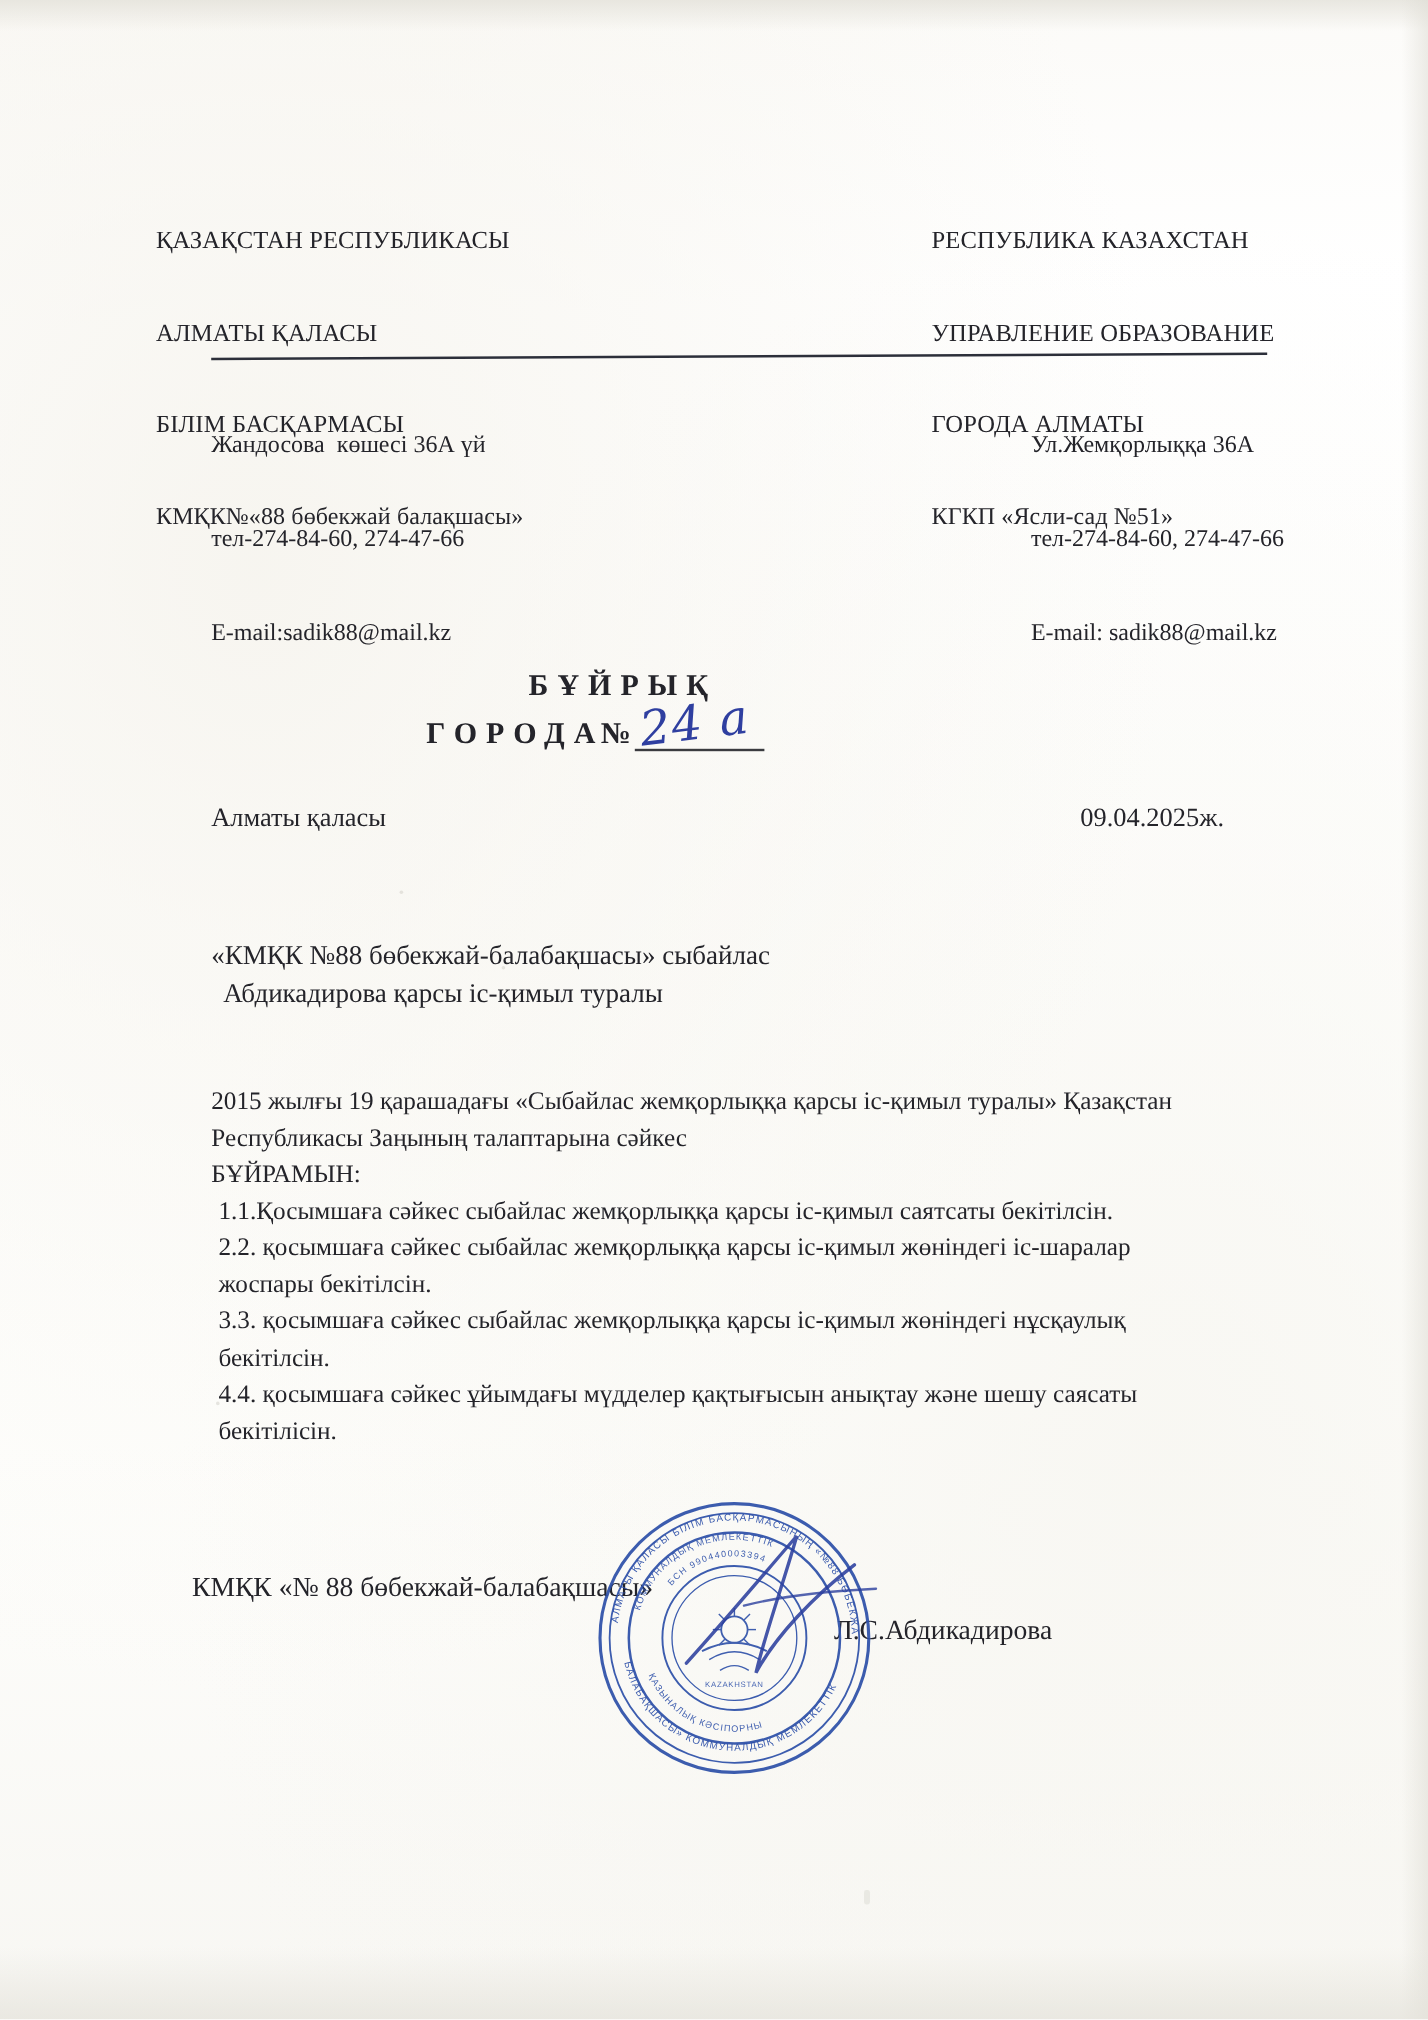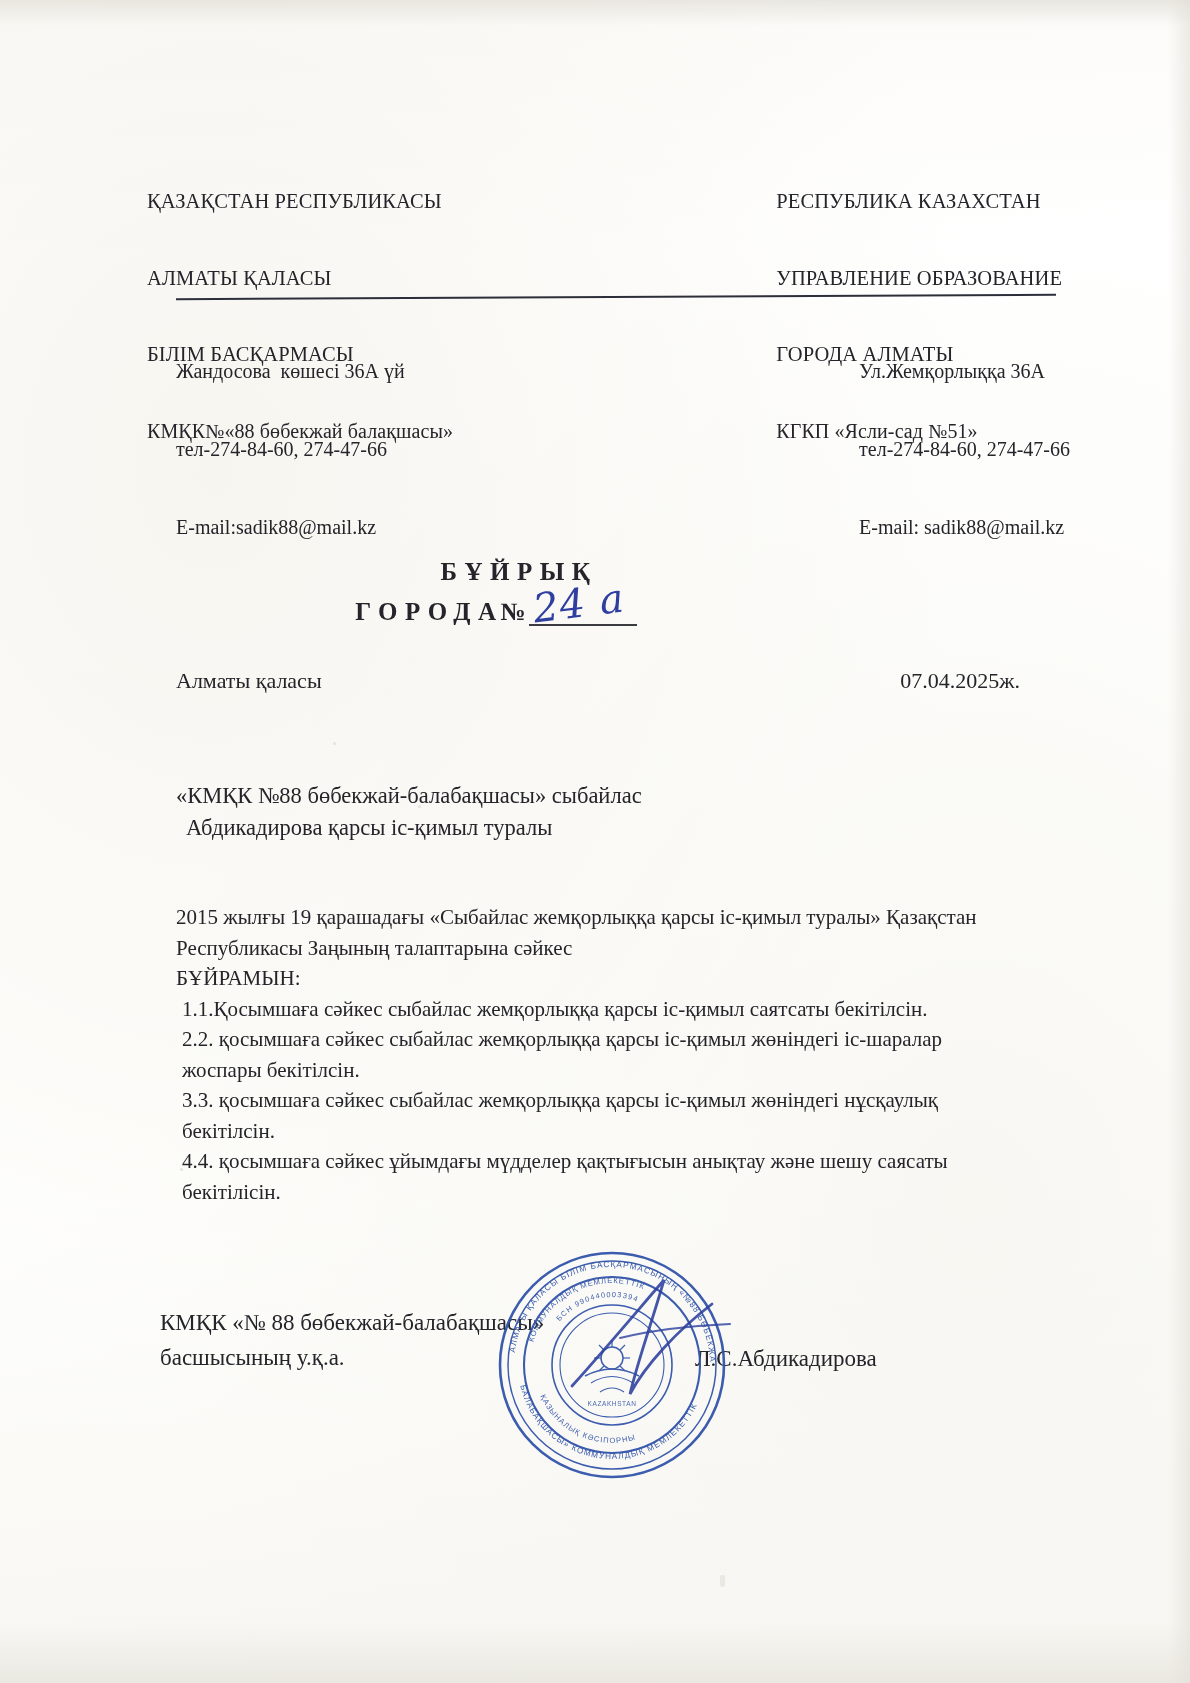--- a/index.html
+++ b/index.html
@@ -45,21 +45,21 @@
     background: #cfcdc6;
     border-radius: 50%;
     opacity: .5;
     pointer-events: none;
   }
 
   
   .letterhead {
     position: absolute;
     top: 138px;
-    left: 147px;
+    left: 130px;
     right: 128px;
     display: flex;
     justify-content: space-between;
   }
   .lh-col {
     font-size: 20.5px;
     line-height: 25.5px;
     letter-spacing: .1px;
     white-space: pre;
   }
@@ -266,40 +266,39 @@
       <span class="order-title-ru">ГОРОДА</span>
       <span class="order-no-symbol">№</span>
       <span class="order-no-blank">
         <span class="order-no-hand">24 а</span>
       </span>
     </div>
   </div>
 
   <div class="city-date">
     <span>Алматы қаласы</span>
-    <span>07.04.2025ж.</span>
+    <span>09.04.2025ж.</span>
   </div>
 
   <div class="subject">
     <span class="subject-line">«КМҚК №88 бөбекжай-балабақшасы» сыбайлас</span>
     <span class="subject-line indent">Абдикадирова қарсы іс-қимыл туралы</span>
   </div>
 
   <div class="body-text">
     <span class="body-para">2015 жылғы 19 қарашадағы «Сыбайлас жемқорлыққа қарсы іс-қимыл туралы» Қазақстан Республикасы Заңының талаптарына сәйкес</span>
     <span class="body-para">БҰЙРАМЫН:</span>
     <span class="body-para pad1">1.1.Қосымшаға сәйкес сыбайлас жемқорлыққа қарсы іс-қимыл саятсаты бекітілсін.</span>
     <span class="body-para pad1"> 2.2. қосымшаға сәйкес сыбайлас жемқорлыққа қарсы іс-қимыл жөніндегі іс-шаралар жоспары бекітілсін.</span>
     <span class="body-para pad1">3.3.  қосымшаға сәйкес сыбайлас жемқорлыққа қарсы іс-қимыл жөніндегі нұсқаулық бекітілсін.</span>
     <span class="body-para pad1">4.4. қосымшаға сәйкес ұйымдағы мүдделер қақтығысын анықтау және шешу саясаты бекітілісін.</span>
   </div>
 
   <div class="signature">
     <span class="sig-left">КМҚК «№ 88 бөбекжай-балабақшасы»</span>
-    <span class="sig-left">басшысының у.қ.а.</span>
     <span class="sig-name">Л.С.Абдикадирова</span>
   </div>
 
   <div class="seal">
     <svg width="230" height="230" viewBox="0 0 230 230" xmlns="http://www.w3.org/2000/svg">
       <defs>
         <path id="arcOuterTop" d="M 17,115 A 98,98 0 0 1 213,115" fill="none"></path>
         <path id="arcOuterBot" d="M 21,115 A 94,94 0 0 0 209,115" fill="none"></path>
         <path id="arcInnerTop" d="M 33,115 A 82,82 0 0 1 197,115" fill="none"></path>
         <path id="arcInnerBot" d="M 37,115 A 78,78 0 0 0 193,115" fill="none"></path>

